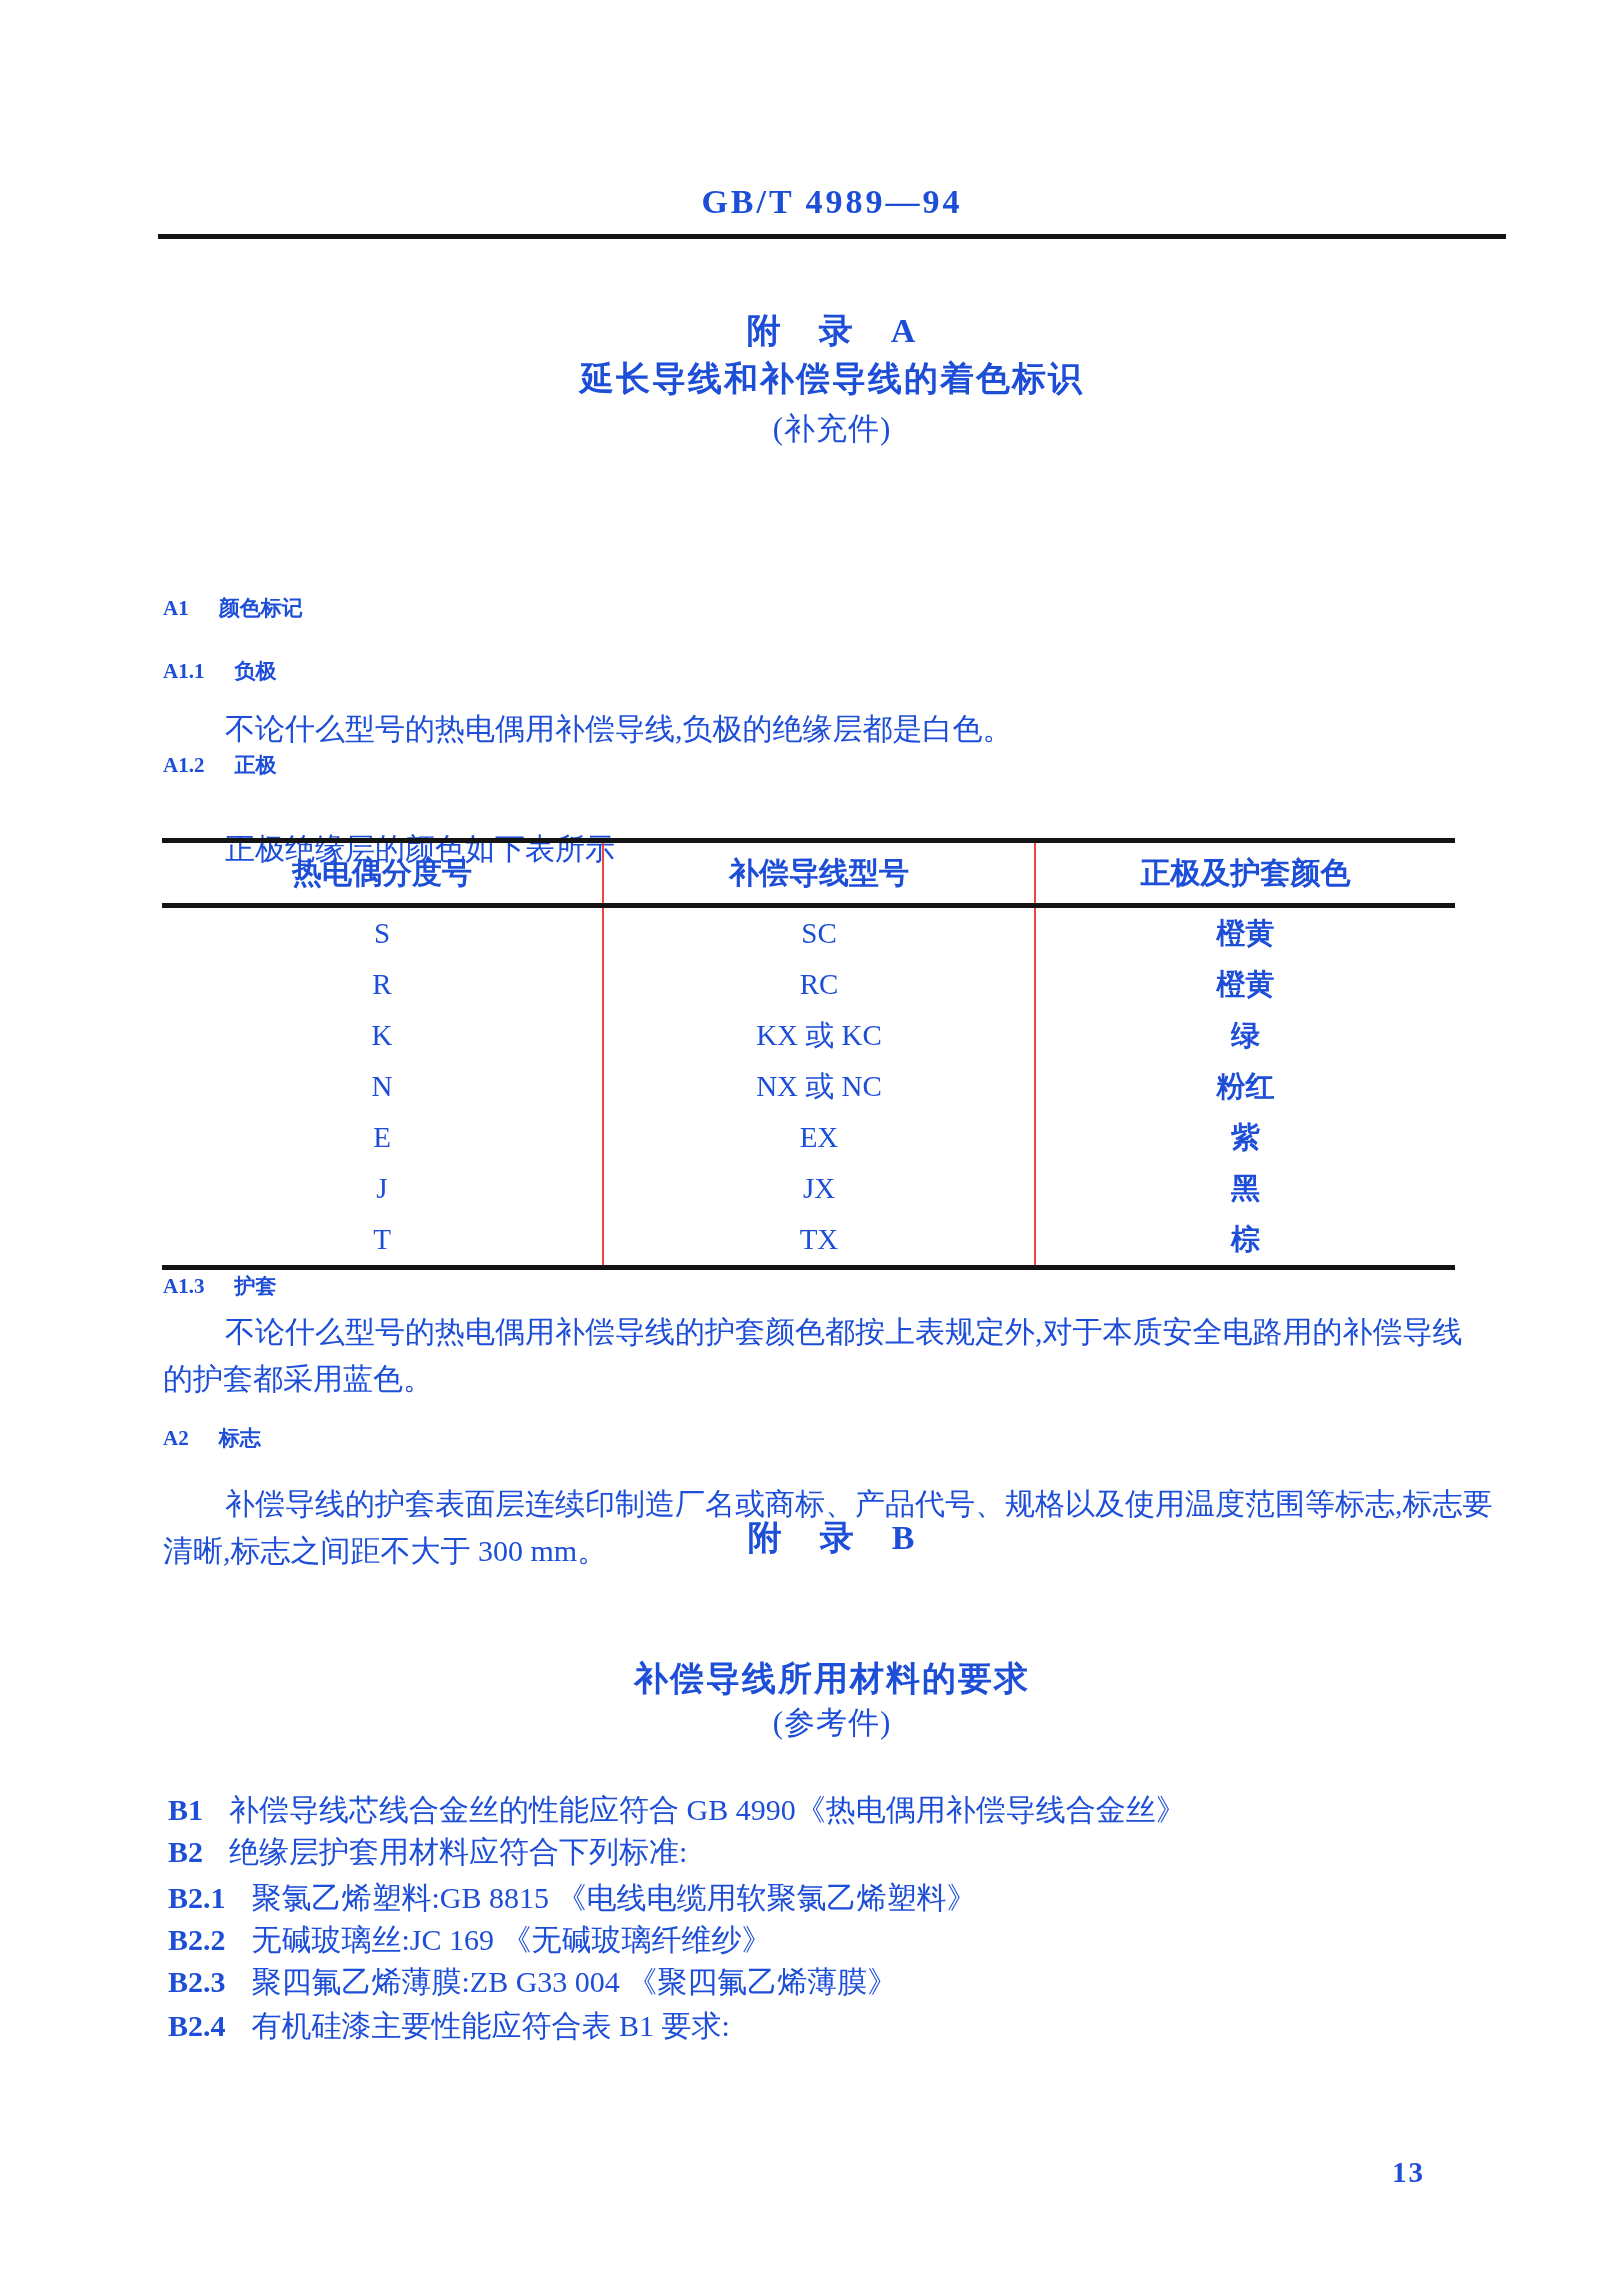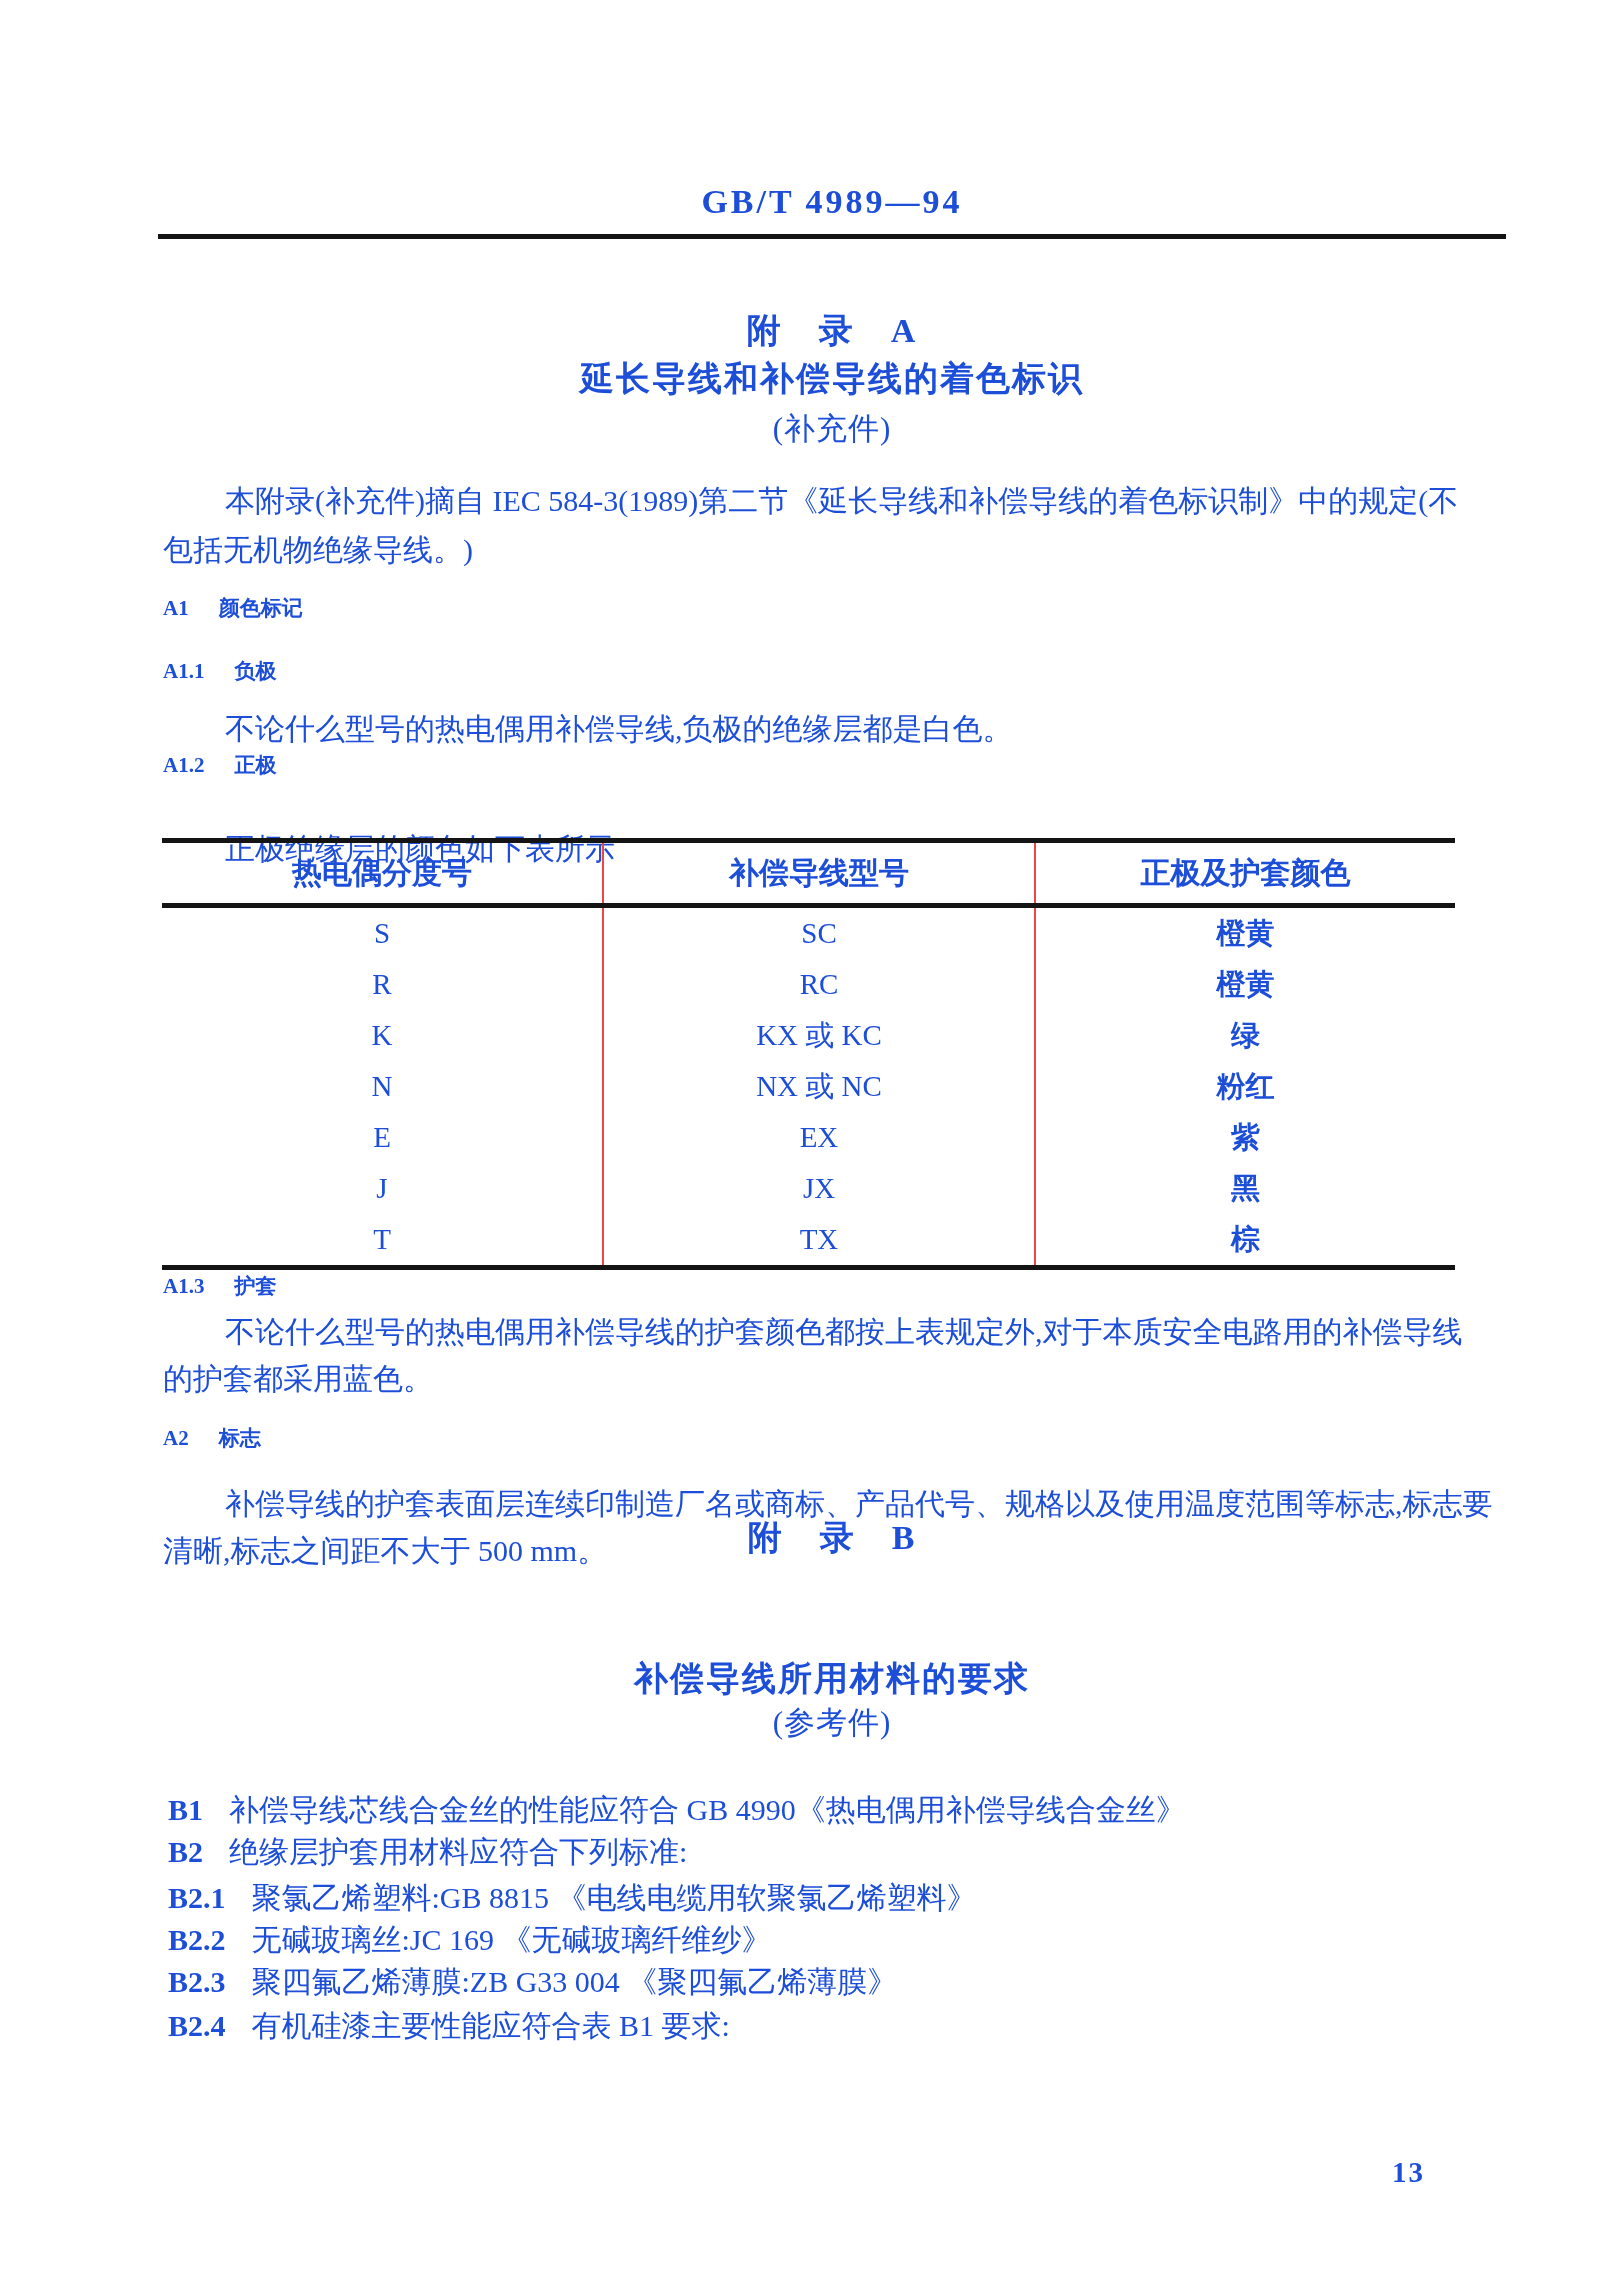--- a/index.html
+++ b/index.html
@@ -75,24 +75,20 @@
 
 <div id="page">
 
   <div class="blk centered std-num">GB/T 4989—94</div>
   <div class="rule"></div>
 
   <div class="blk centered app-title title-a">附　录　A</div>
   <div class="blk centered app-title ann-a">(补充件)</div>
   <div class="blk centered app-title subtitle-a">延长导线和补偿导线的着色标识</div>
 
-  <div class="blk body-text intro">
-    <div class="indent">本附录(补充件)摘自 IEC 584-3(1989)第二节《延长导线和补偿导线的着色标识制》中的规定(不</div>
-    <div>包括无机物绝缘导线。)</div>
-  </div>
 
   <div class="blk heading h-a1">
     <span class="h-num">A1</span><span>颜色标记</span>
   </div>
 
   <div class="blk heading h-a11">
     <span class="h-num">A1.1</span><span>负极</span>
   </div>
   <div class="blk body-text p-a11 indent">不论什么型号的热电偶用补偿导线,负极的绝缘层都是白色。</div>
 
@@ -159,21 +155,21 @@
   <div class="blk body-text p-a13">
     <div class="indent">不论什么型号的热电偶用补偿导线的护套颜色都按上表规定外,对于本质安全电路用的补偿导线</div>
     <div>的护套都采用蓝色。</div>
   </div>
 
   <div class="blk heading h-a2">
     <span class="h-num">A2</span><span>标志</span>
   </div>
   <div class="blk body-text p-a2">
     <div class="indent">补偿导线的护套表面层连续印制造厂名或商标、产品代号、规格以及使用温度范围等标志,标志要</div>
-    <div>清晰,标志之间距不大于 500 mm。</div>
+    <div>清晰,标志之间距不大于 300 mm。</div>
   </div>
 
   <div class="blk centered app-title title-b">附　录　B</div>
   <div class="blk centered app-title subtitle-b">补偿导线所用材料的要求</div>
   <div class="blk centered app-title ann-b">(参考件)</div>
 
   <div class="b-item b1">
     <span class="bold h-num">B1</span><span>补偿导线芯线合金丝的性能应符合 GB 4990《热电偶用补偿导线合金丝》</span>
   </div>
   <div class="b-item b2">

